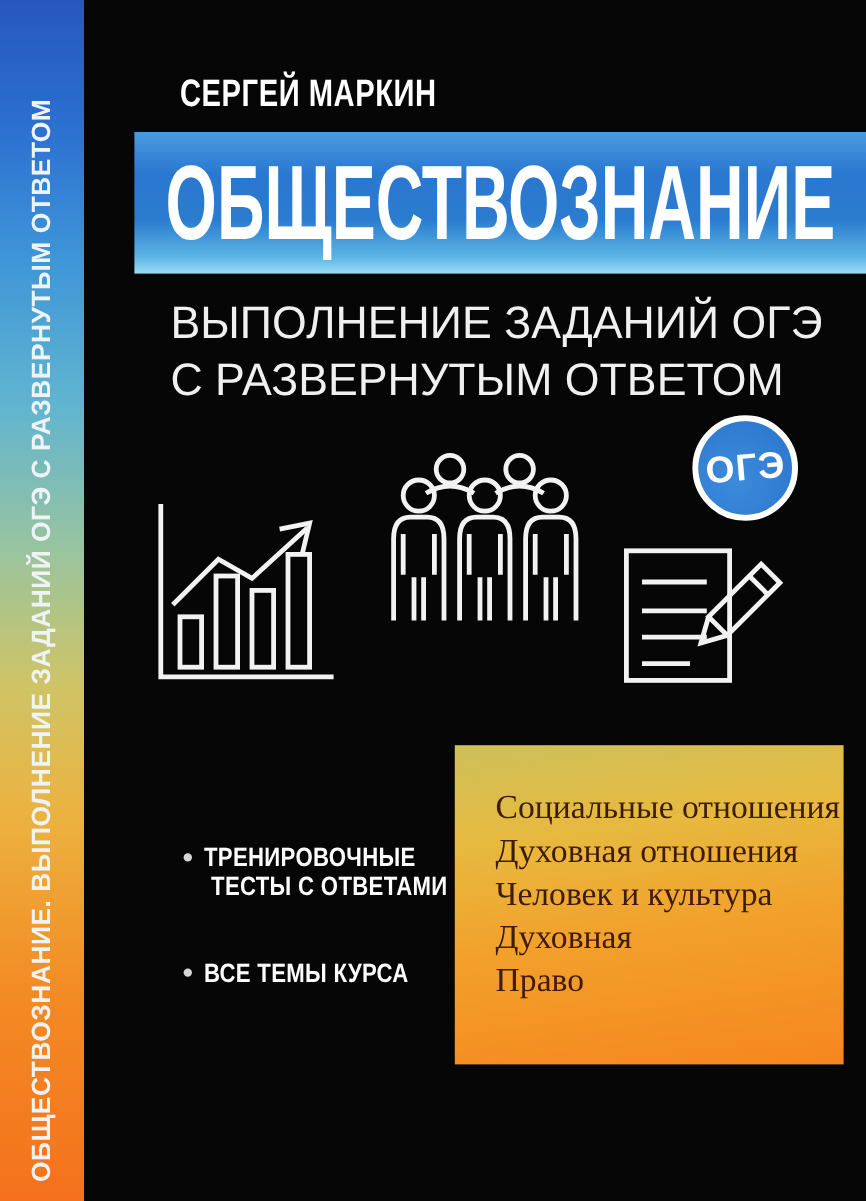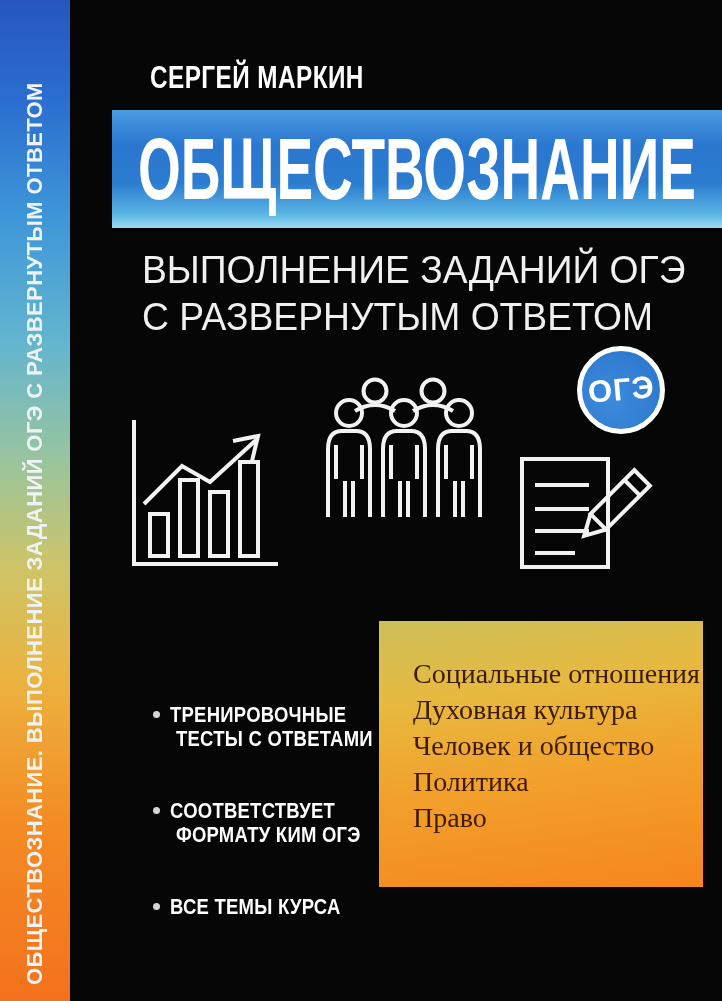--- a/index.html
+++ b/index.html
@@ -130,33 +130,26 @@
     <div class="feat">
       <span class="dot"></span>
       <div class="feat-text">
         <div>ТРЕНИРОВОЧНЫЕ</div>
         <div class="indent">ТЕСТЫ С ОТВЕТАМИ</div>
       </div>
     </div>
     <div class="feat">
       <span class="dot"></span>
       <div class="feat-text">
-        <div>СООТВЕТСТВУЕТ</div>
-        <div class="indent">ФОРМАТУ КИМ ОГЭ</div>
-      </div>
-    </div>
-    <div class="feat">
-      <span class="dot"></span>
-      <div class="feat-text">
         <div>ВСЕ ТЕМЫ КУРСА</div>
       </div>
     </div>
   </div>
 
   <div class="topics-box">
     <div class="topic">Социальные отношения</div>
-    <div class="topic">Духовная культура</div>
-    <div class="topic">Человек и общество</div>
-    <div class="topic">Политика</div>
+    <div class="topic">Духовная отношения</div>
+    <div class="topic">Человек и культура</div>
+    <div class="topic">Духовная</div>
     <div class="topic">Право</div>
   </div>
 
 </div>
 
 </body></html>

